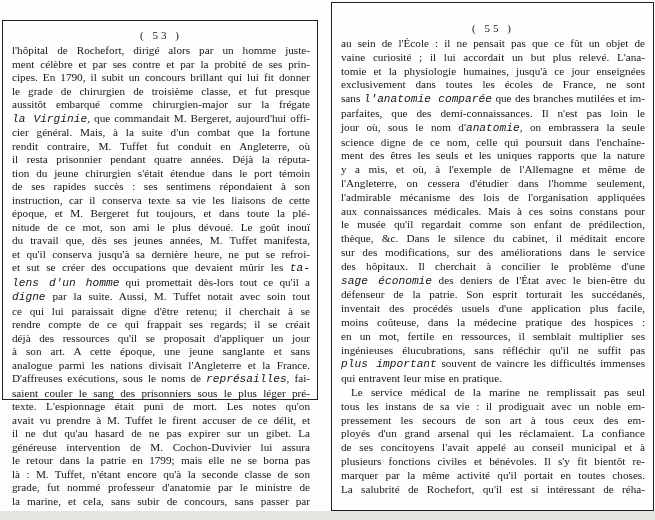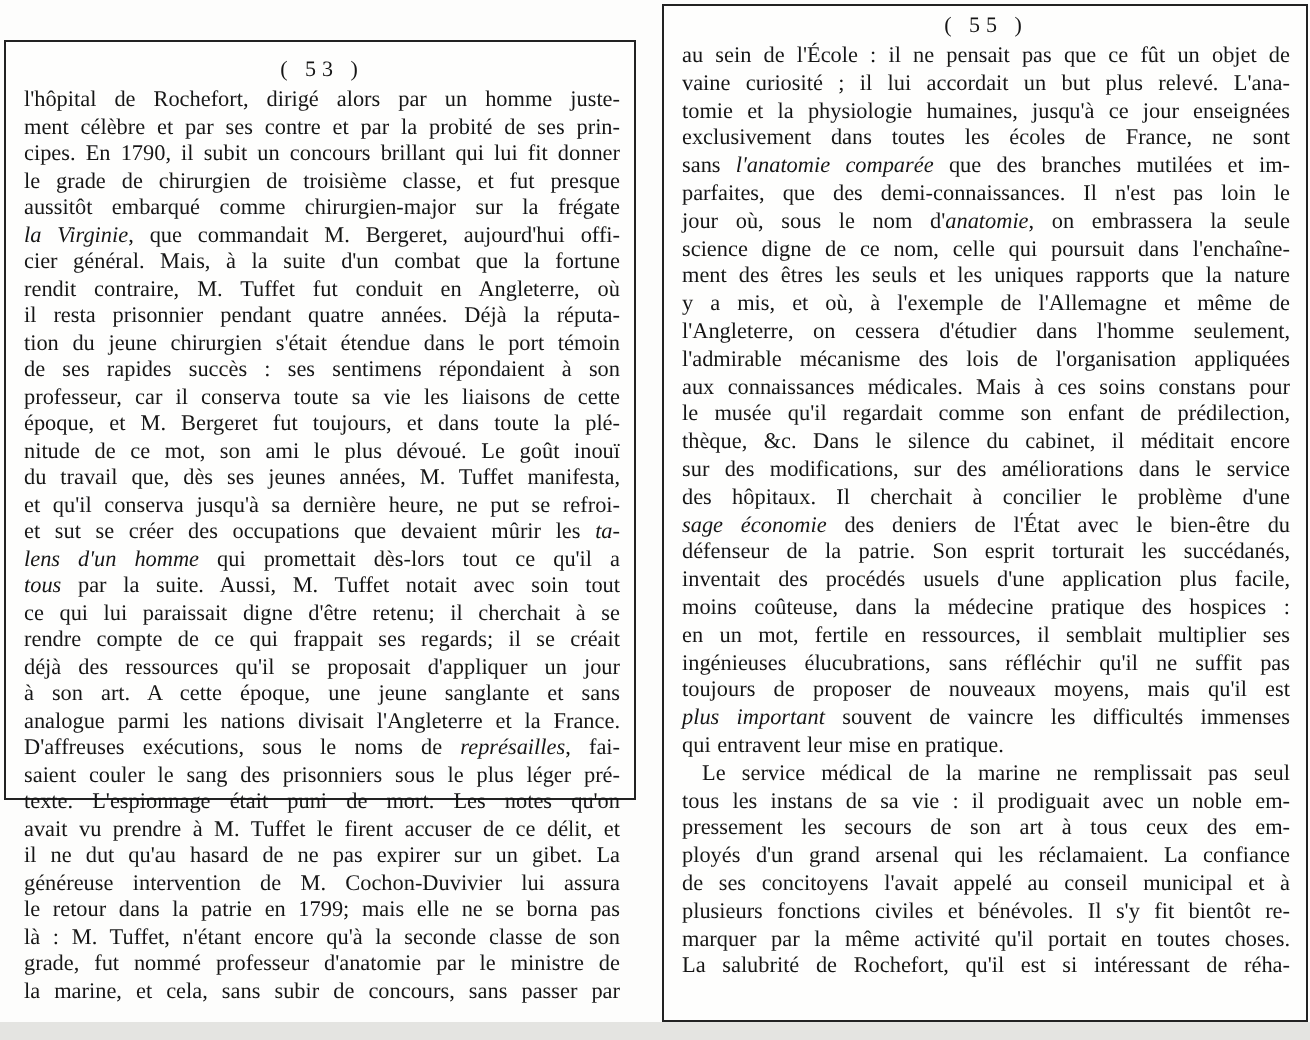--- a/index.html
+++ b/index.html
@@ -43,35 +43,36 @@
     height: 509px;
     padding: 1px 8px 0 9px;
   }
   .pgnum {
     text-align: center;
     font-size: 11px;
     letter-spacing: 3px;
     line-height: 13px;
   }
   #page-left .pgnum { margin: 6px 0 2px 0; }
-  #page-right .pgnum { margin: 3px 0 2px 0; }
+  #page-right .pgnum { margin: 18px 0 2px 0; }
   .page-text {
     width: 100%;
   }
   #page-left .tline { line-height: 13.5px; }
   #page-right .tline { line-height: 13.8px; }
   .tline {
     font-size: 11.2px;
     text-align: justify;
     text-align-last: justify;
     word-spacing: 0.5px;
     white-space: normal;
   }
   .tline em {
     font-style: italic;
+    font-family: Liberation Mono, monospace;
   }
   .tline.noju {
     text-align: right;
     text-align-last: left;
   }
   .tline.ind {
     text-indent: 10px;
   }
 </style>
 </head>
@@ -84,28 +85,28 @@
       <div class="tline">ment célèbre et par ses contre et par la probité de ses prin-</div>
       <div class="tline">cipes. En 1790, il subit un concours brillant qui lui fit donner</div>
       <div class="tline">le grade de chirurgien de troisième classe, et fut presque</div>
       <div class="tline">aussitôt embarqué comme chirurgien-major sur la frégate</div>
       <div class="tline"><em>la Virginie</em>, que commandait M. Bergeret, aujourd'hui offi-</div>
       <div class="tline">cier général. Mais, à la suite d'un combat que la fortune</div>
       <div class="tline">rendit contraire, M. Tuffet fut conduit en Angleterre, où</div>
       <div class="tline">il resta prisonnier pendant quatre années. Déjà la réputa-</div>
       <div class="tline">tion du jeune chirurgien s'était étendue dans le port témoin</div>
       <div class="tline">de ses rapides succès : ses sentimens répondaient à son</div>
-      <div class="tline">professeur, car il conserva toute sa vie les liaisons de cette</div>
+      <div class="tline">instruction, car il conserva texte sa vie les liaisons de cette</div>
       <div class="tline">époque, et M. Bergeret fut toujours, et dans toute la plé-</div>
       <div class="tline">nitude de ce mot, son ami le plus dévoué. Le goût inouï</div>
       <div class="tline">du travail que, dès ses jeunes années, M. Tuffet manifesta,</div>
       <div class="tline">et qu'il conserva jusqu'à sa dernière heure, ne put se refroi-</div>
       <div class="tline">et sut se créer des occupations que devaient mûrir les <em>ta-</em></div>
       <div class="tline"><em>lens d'un homme</em> qui promettait dès-lors tout ce qu'il a</div>
-      <div class="tline"><em>tous</em> par la suite. Aussi, M. Tuffet notait avec soin tout</div>
+      <div class="tline"><em>digne</em> par la suite. Aussi, M. Tuffet notait avec soin tout</div>
       <div class="tline">ce qui lui paraissait digne d'être retenu; il cherchait à se</div>
       <div class="tline">rendre compte de ce qui frappait ses regards; il se créait</div>
       <div class="tline">déjà des ressources qu'il se proposait d'appliquer un jour</div>
       <div class="tline">à son art. A cette époque, une jeune sanglante et sans</div>
       <div class="tline">analogue parmi les nations divisait l'Angleterre et la France.</div>
       <div class="tline">D'affreuses exécutions, sous le noms de <em>représailles</em>, fai-</div>
       <div class="tline">saient couler le sang des prisonniers sous le plus léger pré-</div>
       <div class="tline">texte. L'espionnage était puni de mort. Les notes qu'on</div>
       <div class="tline">avait vu prendre à M. Tuffet le firent accuser de ce délit, et</div>
       <div class="tline">il ne dut qu'au hasard de ne pas expirer sur un gibet. La</div>
@@ -136,21 +137,20 @@
       <div class="tline">le musée qu'il regardait comme son enfant de prédilection,</div>
       <div class="tline">thèque, &amp;c. Dans le silence du cabinet, il méditait encore</div>
       <div class="tline">sur des modifications, sur des améliorations dans le service</div>
       <div class="tline">des hôpitaux. Il cherchait à concilier le problème d'une</div>
       <div class="tline"><em>sage économie</em> des deniers de l'État avec le bien-être du</div>
       <div class="tline">défenseur de la patrie. Son esprit torturait les succédanés,</div>
       <div class="tline">inventait des procédés usuels d'une application plus facile,</div>
       <div class="tline">moins coûteuse, dans la médecine pratique des hospices :</div>
       <div class="tline">en un mot, fertile en ressources, il semblait multiplier ses</div>
       <div class="tline">ingénieuses élucubrations, sans réfléchir qu'il ne suffit pas</div>
-      <div class="tline">toujours de proposer de nouveaux moyens, mais qu'il est</div>
       <div class="tline"><em>plus important</em> souvent de vaincre les difficultés immenses</div>
       <div class="tline noju">qui entravent leur mise en pratique.</div>
       <div class="tline ind">Le service médical de la marine ne remplissait pas seul</div>
       <div class="tline">tous les instans de sa vie : il prodiguait avec un noble em-</div>
       <div class="tline">pressement les secours de son art à tous ceux des em-</div>
       <div class="tline">ployés d'un grand arsenal qui les réclamaient. La confiance</div>
       <div class="tline">de ses concitoyens l'avait appelé au conseil municipal et à</div>
       <div class="tline">plusieurs fonctions civiles et bénévoles. Il s'y fit bientôt re-</div>
       <div class="tline">marquer par la même activité qu'il portait en toutes choses.</div>
       <div class="tline">La salubrité de Rochefort, qu'il est si intéressant de réha-</div>

